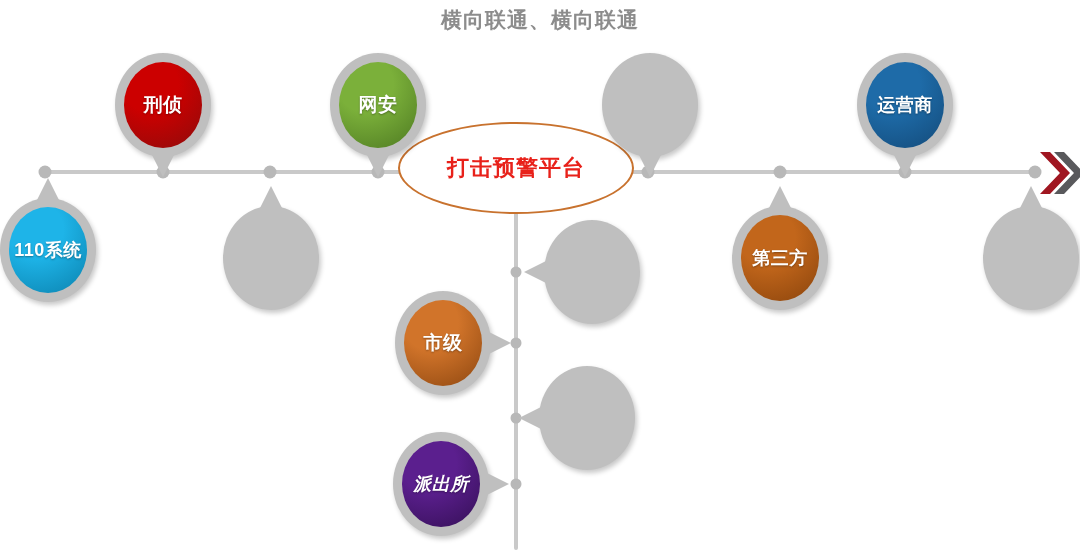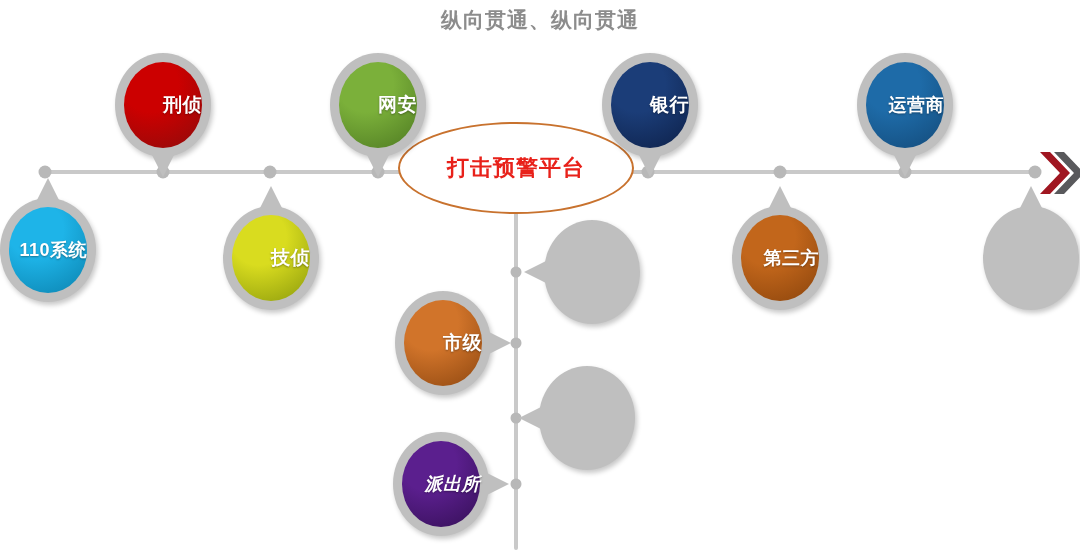--- a/index.html
+++ b/index.html
@@ -114,21 +114,21 @@
     justify-content: center;
     box-shadow: 2px 3px 5px rgba(0,0,0,0.22);
     box-sizing: border-box;
   }
   .pin-inner {
     width: 78px;
     height: 86px;
     border-radius: 50%;
     display: flex;
     align-items: center;
-    justify-content: flex-end;
+    justify-content: center;
     text-align: center;
     color: #ffffff;
     font-weight: bold;
     font-size: 19px;
     line-height: 1.05;
     letter-spacing: 0.5px;
     text-shadow: 0 1px 2px rgba(0,0,0,0.35);
     box-sizing: border-box;
   }
   
@@ -170,21 +170,21 @@
     border-right: 22px solid #bfbfbf;
   }
 
   
 </style>
 </head>
 <body>
 
 <div id="stage">
 
-  <div class="title">纵向贯通、纵向贯通</div>
+  <div class="title">横向联通、横向联通</div>
 
   <div class="axis-h"></div>
   <div class="axis-v"></div>
 
   <div id="dots-layer">
       <div class="node-dot" style="left: 45px; top: 172px; background: rgb(184, 184, 184);"></div>
       <div class="node-dot" style="left: 163px; top: 172px; background: rgb(184, 184, 184);"></div>
       <div class="node-dot" style="left: 270px; top: 172px; background: rgb(184, 184, 184);"></div>
       <div class="node-dot" style="left: 378px; top: 172px; background: rgb(184, 184, 184);"></div>
       <div class="node-dot" style="left: 648px; top: 172px; background: rgb(184, 184, 184);"></div>
@@ -221,23 +221,20 @@
         <div class="pin-body">
           <div class="tail tail-down"></div>
           <div class="pin-inner" style="background: radial-gradient(circle at 34% 26%, rgb(123, 176, 58) 0%, rgb(123, 176, 58) 34%, rgb(78, 122, 34) 100%);">
             <div>网安</div>
           </div>
         </div>
       </div>
       <div class="pin" style="left: 602px; top: 53px;">
         <div class="pin-body">
           <div class="tail tail-down"></div>
-          <div class="pin-inner" style="background: radial-gradient(circle at 34% 26%, rgb(27, 61, 120) 0%, rgb(27, 61, 120) 34%, rgb(13, 32, 72) 100%);">
-            <div>银行</div>
-          </div>
         </div>
       </div>
       <div class="pin" style="left: 857px; top: 53px;">
         <div class="pin-body">
           <div class="tail tail-down"></div>
           <div class="pin-inner" style="background: radial-gradient(circle at 34% 26%, rgb(30, 107, 168) 0%, rgb(30, 107, 168) 34%, rgb(19, 74, 121) 100%); font-size: 18px;">
             <div>运营</div>
             <div>商</div>
           </div>
         </div>
@@ -247,23 +244,20 @@
           <div class="tail tail-up"></div>
           <div class="pin-inner" style="background: radial-gradient(circle at 34% 26%, rgb(30, 180, 232) 0%, rgb(30, 180, 232) 34%, rgb(11, 130, 174) 100%); font-size: 18px;">
             <div>110</div>
             <div>系统</div>
           </div>
         </div>
       </div>
       <div class="pin" style="left: 223px; top: 206px;">
         <div class="pin-body">
           <div class="tail tail-up"></div>
-          <div class="pin-inner" style="background: radial-gradient(circle at 34% 26%, rgb(217, 220, 31) 0%, rgb(217, 220, 31) 34%, rgb(139, 154, 12) 100%);">
-            <div>技侦</div>
-          </div>
         </div>
       </div>
       <div class="pin" style="left: 732px; top: 206px;">
         <div class="pin-body">
           <div class="tail tail-up"></div>
           <div class="pin-inner" style="background: radial-gradient(circle at 34% 26%, rgb(194, 102, 27) 0%, rgb(194, 102, 27) 34%, rgb(138, 68, 12) 100%); font-size: 18px;">
             <div>第三</div>
             <div>方</div>
           </div>
         </div>

